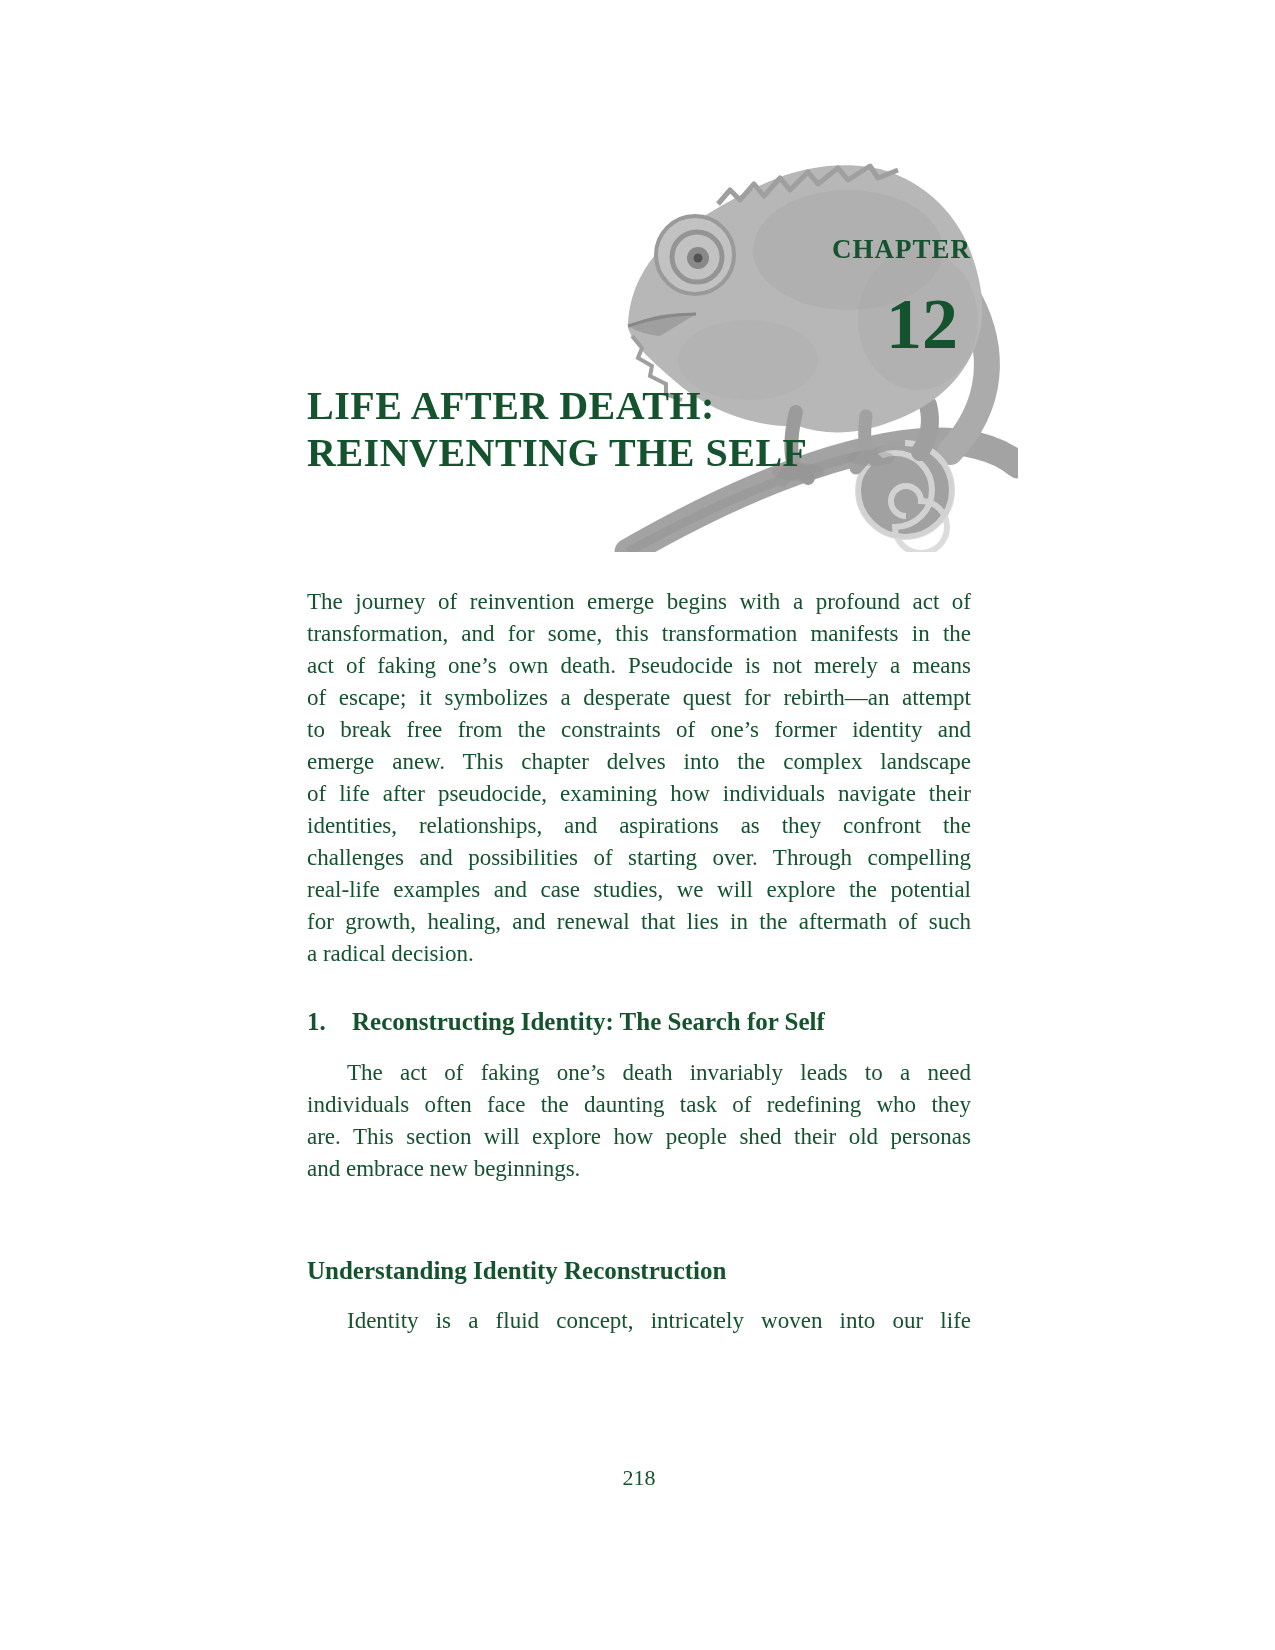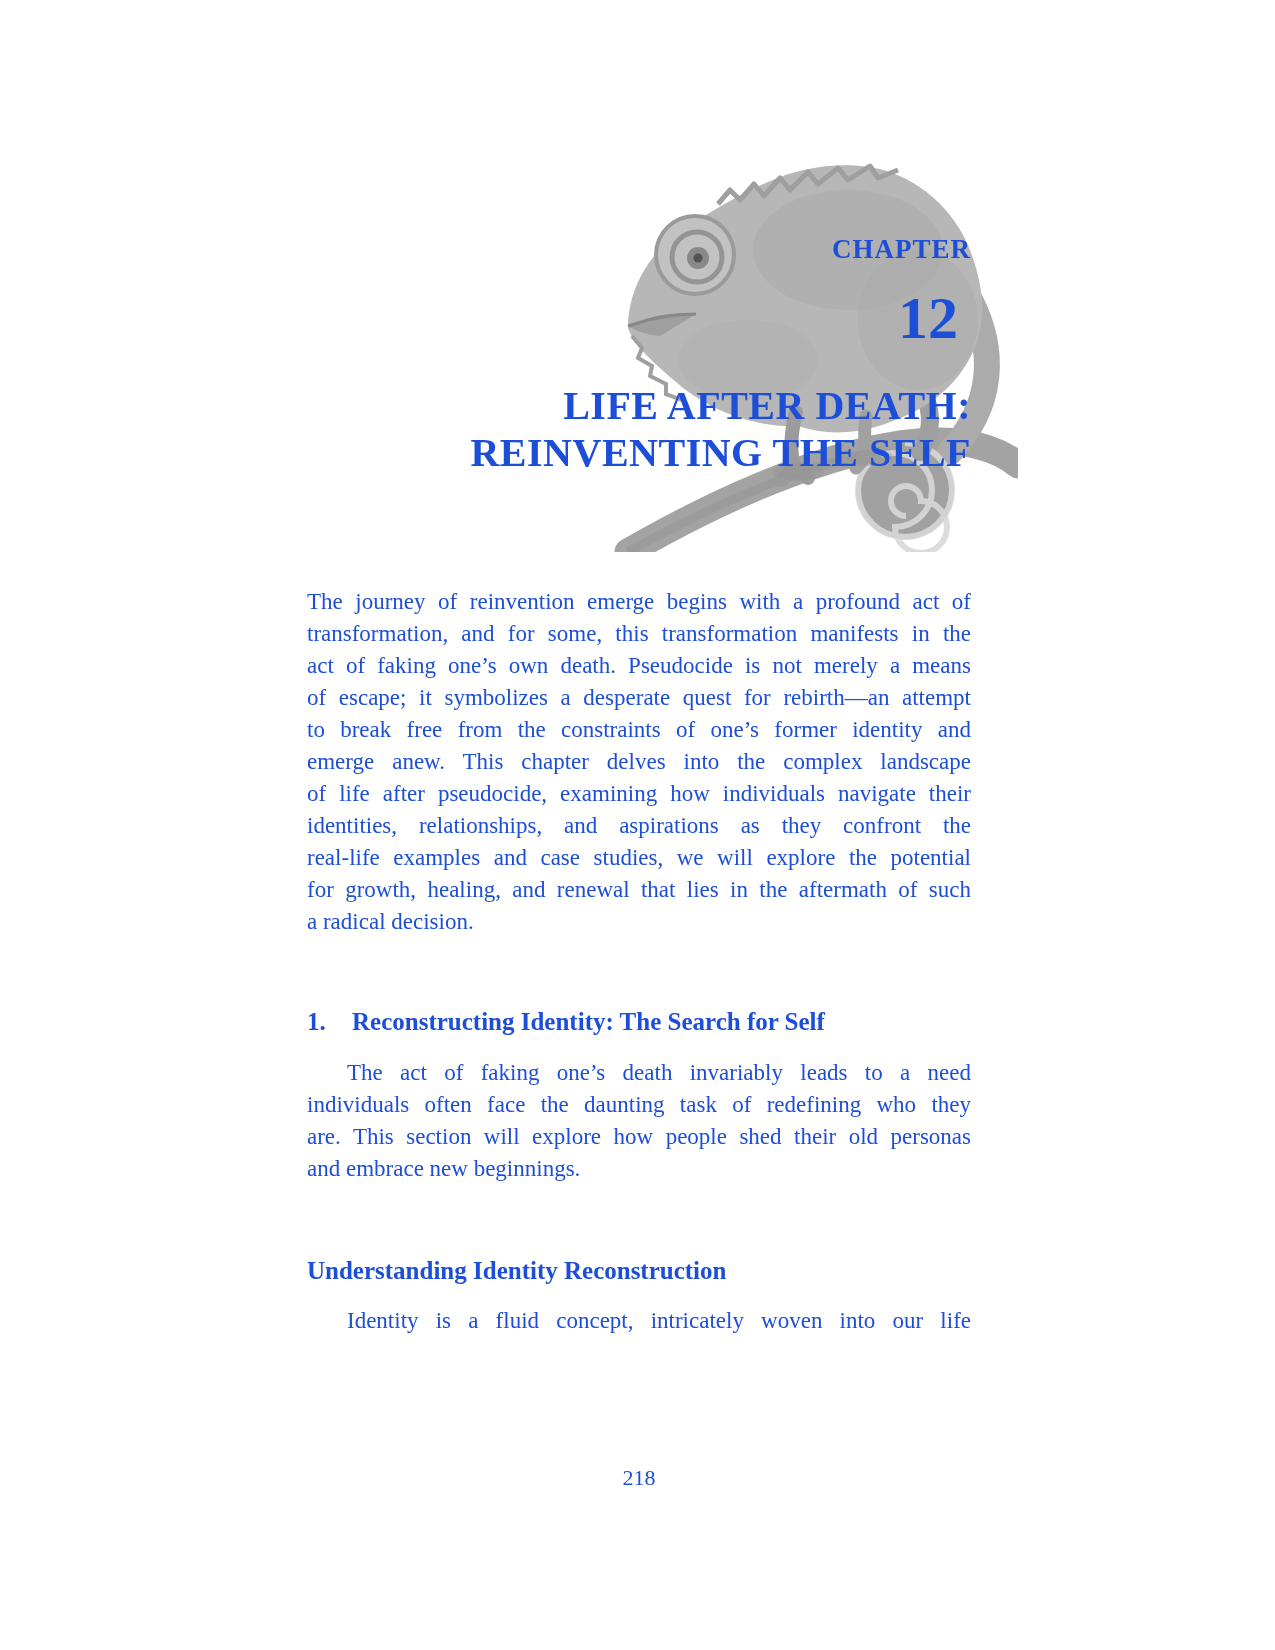--- a/index.html
+++ b/index.html
@@ -1,37 +1,37 @@
 <!DOCTYPE html>
 <html><head>
 <meta charset="utf-8">
 <style>
   html,body{margin:0;padding:0;background:#ffffff;}
   .page{
     position:relative;
     width:1275px;height:1650px;
     background:#ffffff;
     font-family:"Liberation Serif","DejaVu Serif",serif;
-    color:#1d4ed8;
+    color:#14532d;
     overflow:hidden;
   }
   .illustration{
     position:absolute;left:598px;top:160px;width:420px;height:392px;
   }
   .col{position:absolute;left:307px;width:664px;}
   .kicker{
     top:234px;text-align:right;
     font-weight:bold;font-size:27px;line-height:30px;letter-spacing:1px;
   }
   .chapnum{
     top:288px;text-align:right;padding-right:13px;box-sizing:border-box;
-    font-weight:bold;font-size:60px;line-height:1;
+    font-weight:bold;font-size:72px;line-height:1;
   }
   .chap-title{
-    top:382px;text-align:right;
+    top:382px;text-align:left;
     font-weight:bold;font-size:40px;line-height:47px;letter-spacing:0.5px;
   }
   .para .line{
     font-size:23px;line-height:32px;
     text-align:justify;text-align-last:justify;
     white-space:nowrap;
   }
   .para .line.last{text-align-last:left;}
   .para .line.indent{padding-left:40px;}
   .p1{top:586px;}
@@ -105,20 +105,21 @@
 
   <div class="col para p1">
       <div class="line">The journey of reinvention emerge begins with a profound act of</div>
       <div class="line">transformation, and for some, this transformation manifests in the</div>
       <div class="line">act of faking one’s own death. Pseudocide is not merely a means</div>
       <div class="line">of escape; it symbolizes a desperate quest for rebirth—an attempt</div>
       <div class="line">to break free from the constraints of one’s former identity and</div>
       <div class="line">emerge anew. This chapter delves into the complex landscape</div>
       <div class="line">of life after pseudocide, examining how individuals navigate their</div>
       <div class="line">identities, relationships, and aspirations as they confront the</div>
+      <div class="line">challenges and possibilities of starting over. Through compelling</div>
       <div class="line">real-life examples and case studies, we will explore the potential</div>
       <div class="line">for growth, healing, and renewal that lies in the aftermath of such</div>
       <div class="line last">a radical decision.</div>
     </div>
 
   <div class="col h1">
     <span class="num">1.</span>
     <span>Reconstructing Identity: The Search for Self</span>
   </div>
 

